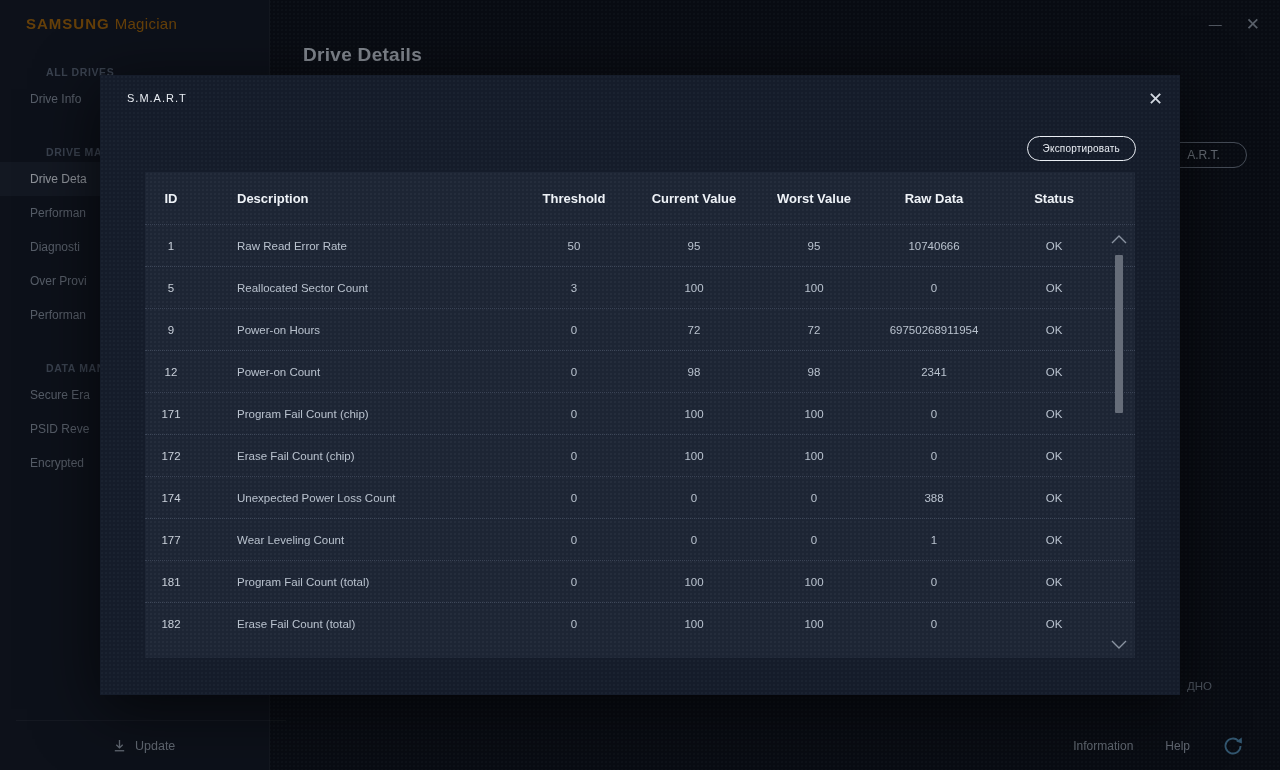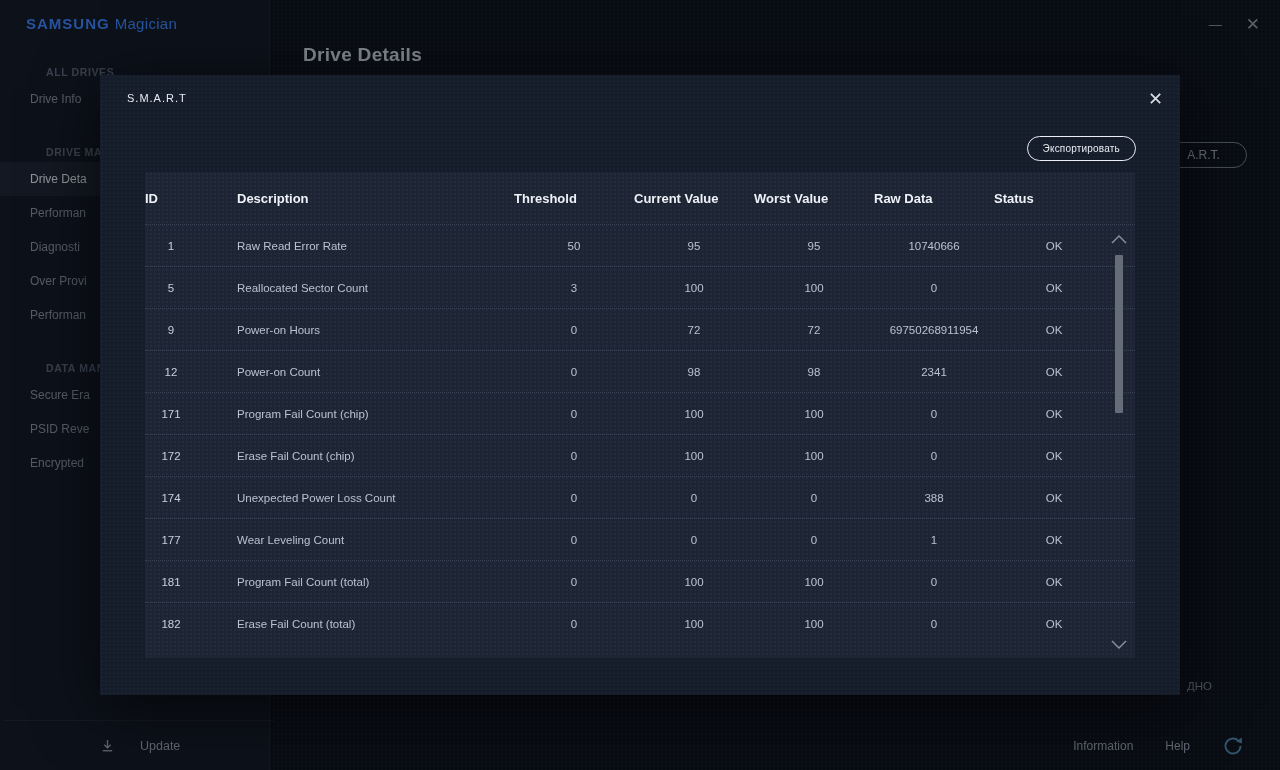--- a/index.html
+++ b/index.html
@@ -17,40 +17,40 @@
     position:absolute; inset:0; z-index:0;
     background-color:var(--page-bg,#0c1017);
     background-image:radial-gradient(rgba(170,185,210,0.05) 1px, transparent 1.2px);
     background-size:4px 4px;
   }
   .sidebar {
     position:absolute; left:0; top:0; width:270px; height:100%;
     background:var(--sidebar-bg,#121722);
     border-right:1px solid rgba(255,255,255,0.05);
   }
-  .logo { position:absolute; left:26px; top:15px; font-size:15px; color:#3b82f6; white-space:nowrap;text-align:center; }
+  .logo { position:absolute; left:26px; top:15px; font-size:15px; color:#a16207; white-space:nowrap;text-align:center; }
   .logo-bold { font-weight:700; letter-spacing:1px; }
   .logo-light { font-weight:400; margin-left:5px; letter-spacing:0.3px; }
 
   .nav { overflow:hidden; }
   .nav-header {
     margin:29px 0 3px 0; padding-left:46px; height:14px; line-height:14px;
     font-size:10.5px; font-weight:700; letter-spacing:0.6px; color:#5a6577; white-space:nowrap;
   }
   .nav-header:first-child { margin-top:65px; }
   .nav-item {
     height:34px; line-height:34px; padding-left:30px;
     font-size:12px; color:#87909e; cursor:pointer; white-space:nowrap;
   }
   .nav-item.selected { background:#1c2330; color:#dfe4ec; }
 
   .update {
-    position:absolute; bottom:0; left:4px; width:270px; height:50px;
+    position:absolute; bottom:0; left:16px; width:270px; height:50px;
     border-top:1px solid rgba(255,255,255,0.06);
-    display:flex; align-items:center; padding-left:96px; gap:25px;
+    display:flex; align-items:center; padding-left:96px; gap:8px;
     color:#9aa3b0; font-size:12.5px; cursor:pointer;
   }
 
   .page-title {
     position:absolute; left:303px; top:44px;
     font-size:19px; font-weight:700; letter-spacing:0.3px; color:#cdd4de;
   }
   .win-controls { position:absolute; top:13px; right:20px; display:flex; gap:24px; color:#8d96a3; }
   .win-min { font-size:13px; line-height:24px; cursor:pointer; }
   .win-close { font-size:17px; line-height:24px; cursor:pointer; }
@@ -102,21 +102,21 @@
     background-color:var(--table-bg,#1d2534);
     background-image:radial-gradient(rgba(170,185,210,0.05) 1px, transparent 1.2px);
     background-size:4px 4px;
   }
   .thead, .tr {
     display:grid;
     grid-template-columns:52px 317px 120px 120px 120px 120px 120px;
     align-items:center;
   }
   .thead { height:52px; }
-  .th { font-size:13px; font-weight:700; color:var(--text-bright,#eef2f7); white-space:nowrap; }
+  .th { font-size:13px; font-weight:700; color:var(--text-bright,#eef2f7); text-align:center; white-space:nowrap; }
   .tr { height:42px; border-top:1px dotted rgba(160,175,200,0.22); cursor:default; }
   .td { font-size:11.5px; color:var(--text-body,#b9c2ce); text-align:center; white-space:nowrap; }
   .th.c-desc, .td.c-desc { text-align:left; padding-left:40px; }
   .td.c-id { color:#c9d0da; }
 
   .scrollbar {
     position:absolute; left:1010px; top:156px; width:18px; height:418px;
     display:flex; flex-direction:column; align-items:center;
   }
   .sb-btn { width:18px; height:12px; cursor:pointer; flex:0 0 auto; }

